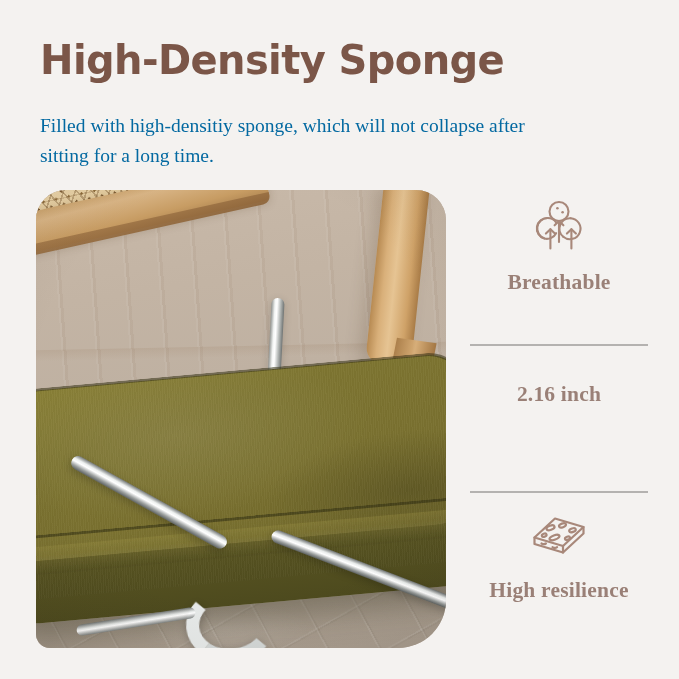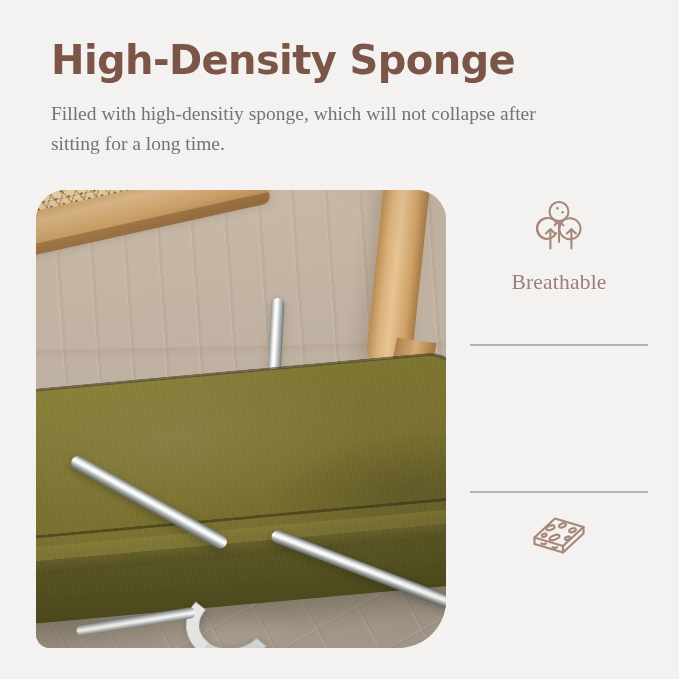--- a/index.html
+++ b/index.html
@@ -15,41 +15,41 @@
   #page {
     position: relative;
     width: 679px;
     height: 679px;
     background: #f4f2f0;
   }
 
   
   #header {
     position: absolute;
-    left: 51px;
+    left: 40px;
     top: 38px;
     width: 580px;
   }
 
   #headline {
     font-family: "DejaVu Sans", sans-serif;
     font-weight: 700;
     font-size: 40px;
     letter-spacing: -0.6px;
     color: #7b5648;
     line-height: 1.12;
     white-space: nowrap;
   }
 
   #subhead {
-    margin-top: 16px;
+    margin-top: 28px;
     font-family: "Liberation Serif", serif;
     font-size: 19.5px;
     line-height: 1.55;
-    color: #737373;
+    color: #0369a1;
     max-width: 520px;
   }
 
   
   #photo-card {
     position: absolute;
     left: 36px;
     top: 190px;
     width: 410px;
     height: 458px;
@@ -262,20 +262,21 @@
     top: 190px;
     width: 194px;
     height: 458px;
   }
 
   .feature {
     position: absolute;
     left: 0;
     width: 194px;
     text-align: center;
+    font-weight: bold;
   }
   #feature-0 { top: 8px; }
   #feature-1 { top: 190px; }
   #feature-2 { top: 316px; }
 
   .feature-icon {
     display: block;
     margin: 0 auto 14px auto;
     width: 62px;
     height: 56px;
@@ -365,20 +366,21 @@
       </svg>
       <div class="feature-label">
         <span>Breathable</span>
       </div>
     </div>
 
     <div class="divider" id="divider-0"></div>
 
     <div class="feature" id="feature-1">
       <div class="feature-label">
+        <div>2.16 inch</div>
       </div>
     </div>
 
     <div class="divider" id="divider-1"></div>
 
     <div class="feature" id="feature-2">
       <svg class="feature-icon" viewBox="0 0 62 56">
         <g fill="none" stroke="#a8887a" stroke-width="2.2" stroke-linecap="round" stroke-linejoin="round">
           <path d="M6.5 31.5 27 12.5l28.5 8.5-20.5 19z"></path>
           <path d="M6.5 31.5v6.5L35 46.5V40"></path>
@@ -387,17 +389,18 @@
           <ellipse cx="34.5" cy="19.4" rx="3.6" ry="1.9" transform="rotate(-20 34.5 19.4)"></ellipse>
           <ellipse cx="44.5" cy="24.2" rx="3.4" ry="1.8" transform="rotate(-20 44.5 24.2)"></ellipse>
           <ellipse cx="26.5" cy="31.5" rx="5.2" ry="2.2" transform="rotate(-20 26.5 31.5)"></ellipse>
           <ellipse cx="16.2" cy="29.2" rx="2.4" ry="1.5" transform="rotate(-20 16.2 29.2)"></ellipse>
           <ellipse cx="39.5" cy="32.2" rx="2.6" ry="1.5" transform="rotate(-20 39.5 32.2)"></ellipse>
           <path d="M13.5 37.5c1.6.9 3.2.9 4.4 0"></path>
           <path d="M24.5 41.2c1.6.9 3.4.9 4.6 0"></path>
         </g>
       </svg>
       <div class="feature-label">
+        <div>High resilience</div>
       </div>
     </div>
 
   </div>
 </div>
 
 </body></html>

